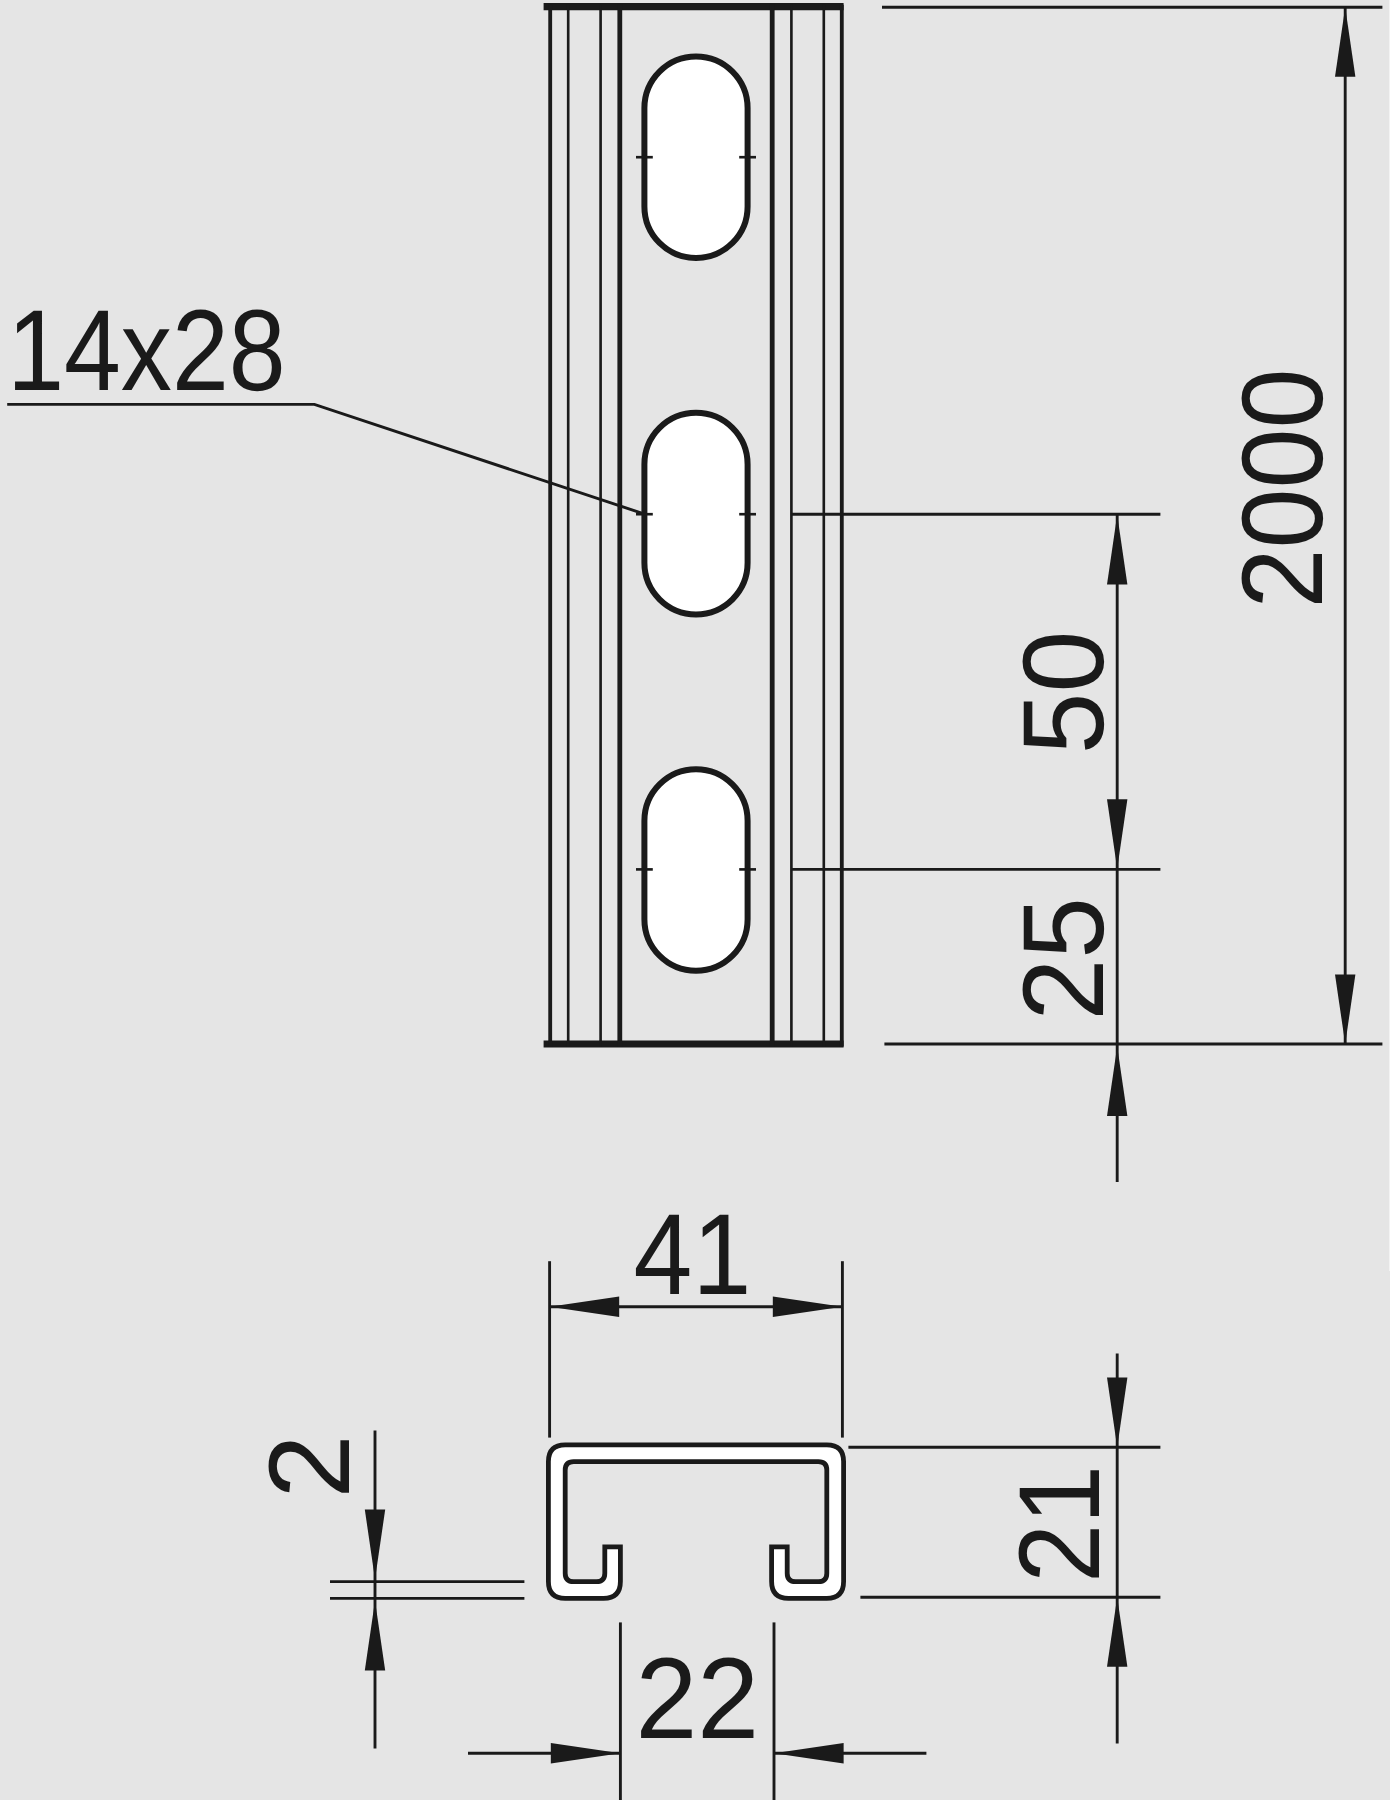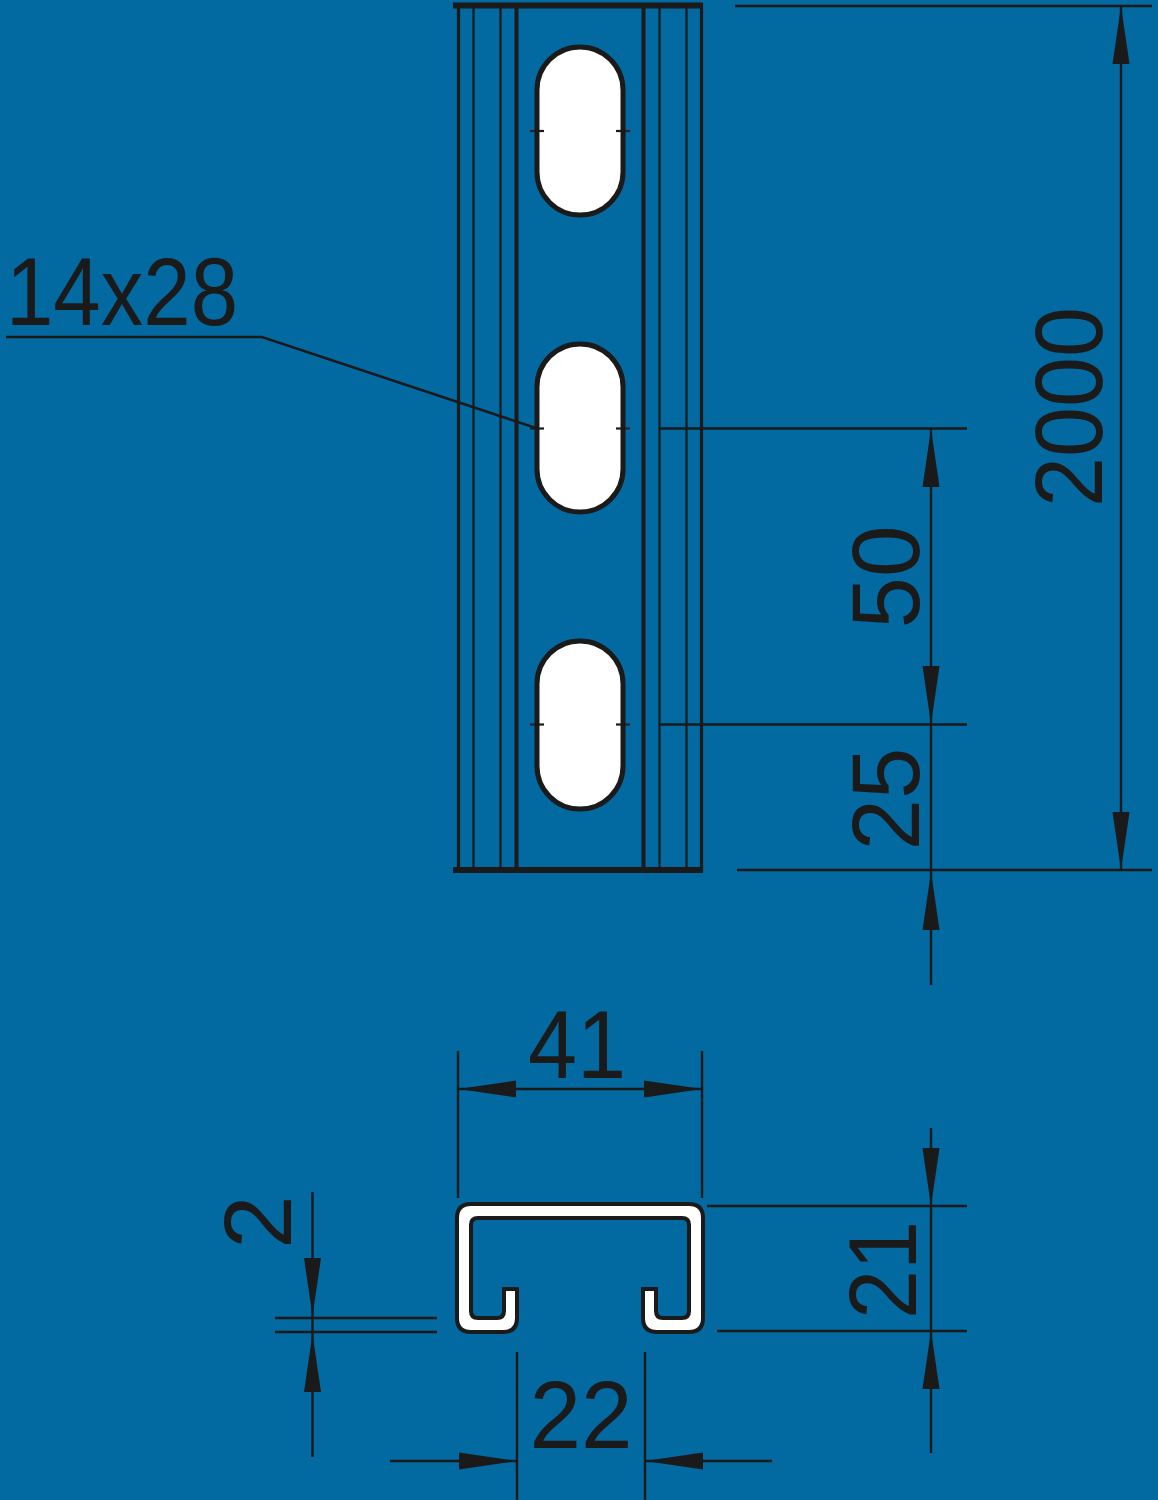--- a/index.html
+++ b/index.html
@@ -5,21 +5,21 @@
   html, body {
     margin: 0;
     padding: 0;
     background: #ffffff;
   }
   .drawing-stage {
     position: relative;
     width: 1158px;
     height: 1500px;
     margin: 0 auto;
-    background: #0369a1;
+    background: #e5e5e5;
     overflow: hidden;
   }
   svg.tech-drawing {
     display: block;
     width: 1158px;
     height: 1500px;
   }
   .dim-text {
     font-family: "Liberation Sans", "DejaVu Sans", sans-serif;
     font-size: 96px;

